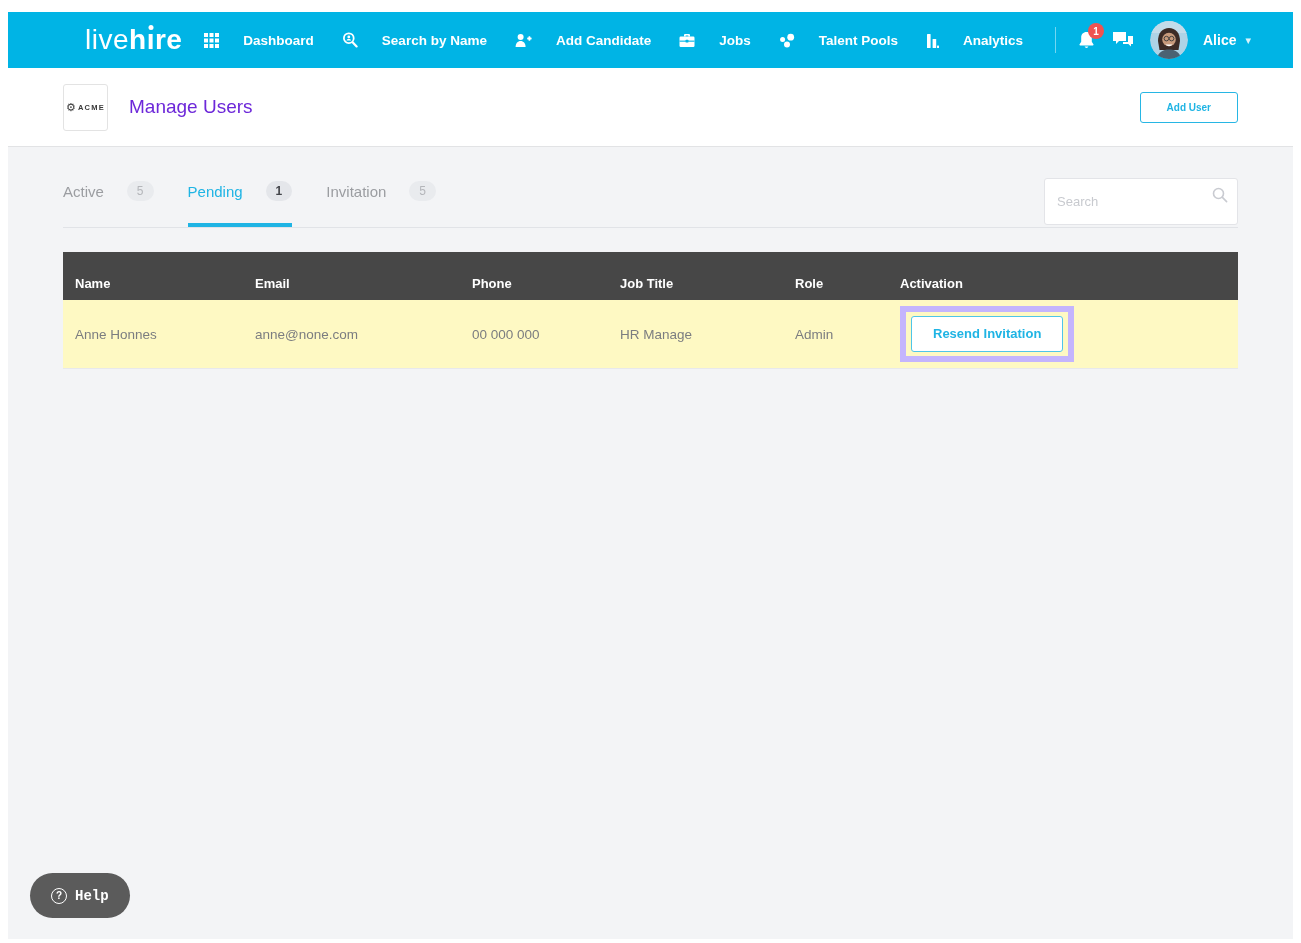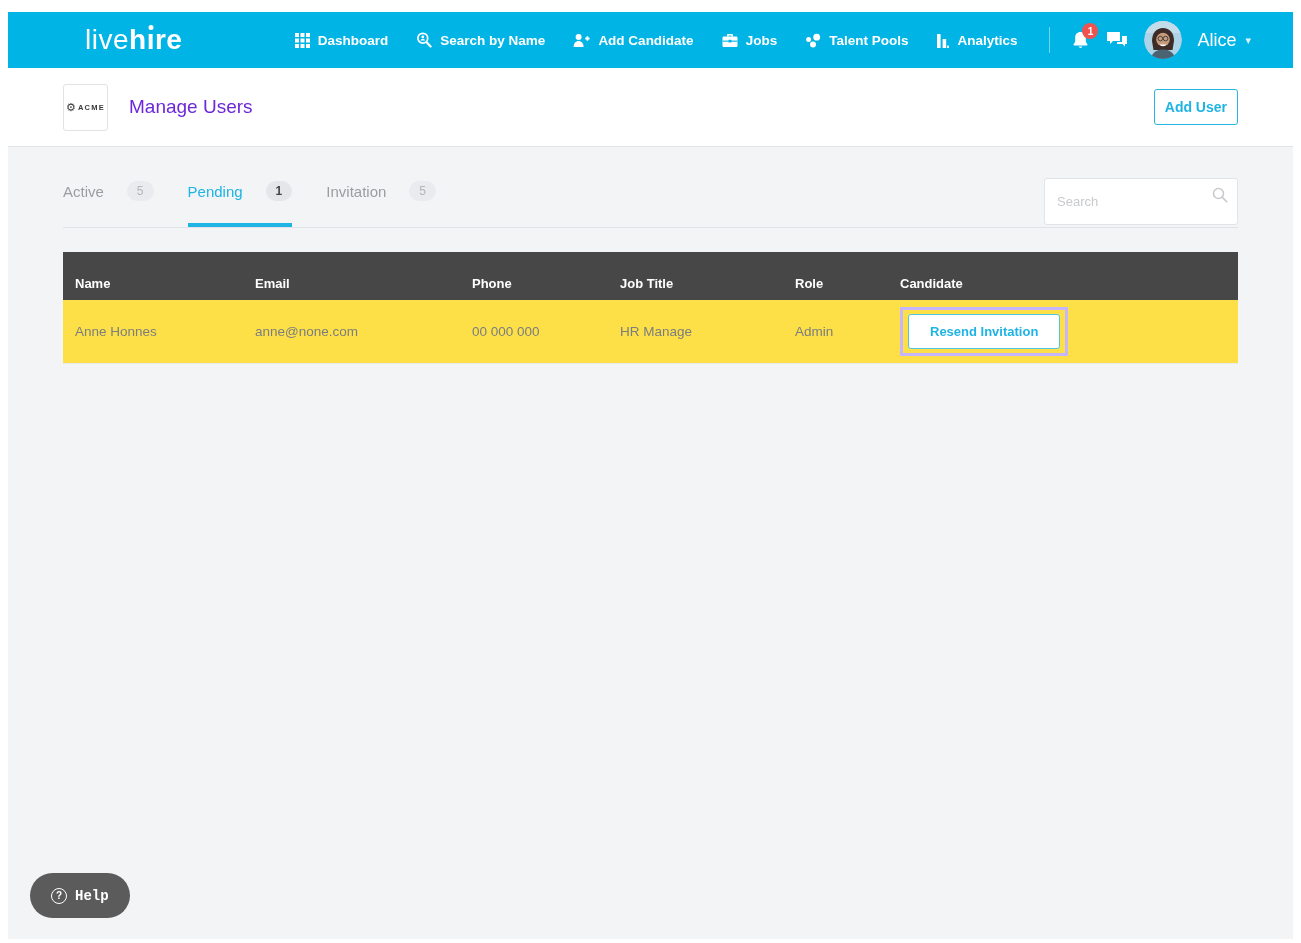--- a/index.html
+++ b/index.html
@@ -16,50 +16,50 @@
   }
   .logo { font-size:28px; letter-spacing:0.5px; color:#fff; cursor:pointer; white-space:nowrap; }
   .logo .lt { font-weight:300; }
   .logo .bd { font-weight:700; }
   .logo .iper { position:relative; }
   .logo .iper::before {
     content:''; position:absolute; top:1px; left:50%; transform:translateX(-50%);
     width:5px; height:5px; border-radius:50%; background:#fff;
   }
   .nav { display:flex; align-items:center; gap:28px; margin-left:auto; }
-  .nav-item { display:flex; align-items:center; gap:8px; font-size:13.5px; font-weight:700; cursor:pointer; white-space:nowrap; }
+  .nav-item { display:flex; align-items:center; gap:24px; font-size:13.5px; font-weight:700; cursor:pointer; white-space:nowrap; }
   .nav-item svg { display:block; }
   .topbar-right { display:flex; align-items:center; margin-left:26px; gap:15px; }
   .vdivider { width:1px; height:26px; background:rgba(255,255,255,0.45); margin:0 6px; }
   .icon-btn { position:relative; cursor:pointer; display:flex; align-items:center; }
   .noti-badge {
     position:absolute; top:-7px; right:-8px; min-width:16px; height:16px; border-radius:8px;
     background:#ef5350; color:#fff; font-size:10px; font-weight:700;
     display:flex; align-items:center; justify-content:center; padding:0 4px;
   }
   .avatar { width:38px; height:38px; border-radius:50%; overflow:hidden; cursor:pointer; flex:0 0 auto; }
   .avatar svg { display:block; }
-  .username { font-size:18px; font-weight:400; cursor:pointer; }
+  .username { font-size:14px; font-weight:700; cursor:pointer; }
   .caret { font-size:11px; color:rgba(255,255,255,0.85); cursor:pointer; margin-left:-6px; }
 
   
   .header {
     height:79px; background:#fff; border-bottom:1px solid #e2e3e5;
     display:flex; align-items:center; padding:0 55px; flex:0 0 auto;
   }
   .company-logo {
     width:45px; height:47px; background:#fff; border:1px solid #e3e3e3; border-radius:3px;
     display:flex; align-items:center; justify-content:center; gap:2px; flex:0 0 auto;
   }
   .company-logo .gear { font-size:11px; color:#3a3a3a; line-height:1; }
   .company-logo .cname { font-size:7.5px; font-weight:700; letter-spacing:1.2px; color:#3a3a3a; }
   .page-title { font-size:19px; color:#6d28d9; margin-left:21px; font-weight:400; }
   .add-user-btn {
     margin-left:auto; background:#fff; border:1px solid #27b6e4; border-radius:3px;
-    color:#1fb4e4; font-size:14px; font-weight:700; padding:9px 10px; cursor:pointer;
+    color:#1fb4e4; font-size:10px; font-weight:700; padding:9px 26px; cursor:pointer;
     font-family:"Liberation Sans", sans-serif;
   }
 
   
   .content { flex:1 1 auto; padding:34px 55px 0 55px; position:relative; }
 
   .tabs-row {
     display:flex; justify-content:space-between; align-items:flex-start;
     border-bottom:1px solid #e1e3e7; position:relative;
   }
@@ -86,24 +86,24 @@
   
   .user-table { width:100%; border-collapse:collapse; table-layout:fixed; margin-top:24px; }
   .user-table col.c1 { width:180px; } .user-table col.c2 { width:217px; }
   .user-table col.c3 { width:148px; } .user-table col.c4 { width:175px; }
   .user-table col.c5 { width:105px; }
   .user-table thead th {
     background:#474747; color:#fff; font-size:13px; font-weight:700; text-align:left;
     padding:24px 6px 9px 12px; white-space:nowrap;
   }
   .user-table tbody td {
-    background:#fde047; color:#7b7d80; font-size:13.5px; padding:6px 6px 6px 12px;
+    background:#fef9c3; color:#7b7d80; font-size:13.5px; padding:6px 6px 6px 12px;
     height:63px; vertical-align:middle; border-bottom:1px solid #e8e9eb; white-space:nowrap;
   }
-  .annotation-box { display:inline-block; border:3px solid #c4b5fd; padding:4px 5px; line-height:0; }
+  .annotation-box { display:inline-block; border:6px solid #c4b5fd; padding:4px 5px; line-height:0; }
   .resend-btn {
     background:#fff; border:1px solid #4fc5e8; border-radius:3px; color:#1fb4e4;
     font-size:13px; font-weight:700; padding:9px 21px; cursor:pointer; line-height:1.2;
     font-family:"Liberation Sans", sans-serif;
   }
 
   
   .help-btn {
     position:absolute; left:22px; bottom:21px; height:45px; border-radius:23px;
     background:#5b5b5b; color:#fff; display:flex; align-items:center; gap:8px;
@@ -273,21 +273,21 @@
           <col class="c5">
           <col>
         </colgroup>
       <thead>
         <tr>
           <th>Name</th>
           <th>Email</th>
           <th>Phone</th>
           <th>Job Title</th>
           <th>Role</th>
-          <th>Candidate</th>
+          <th>Activation</th>
         </tr>
       </thead>
       <tbody>
         <tr>
           <td>Anne Honnes</td>
           <td>anne@none.com</td>
           <td>00 000 000</td>
           <td>HR Manage</td>
           <td>Admin</td>
           <td>

